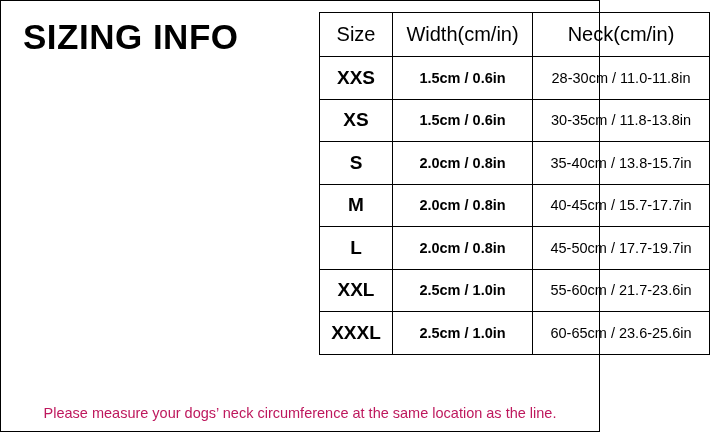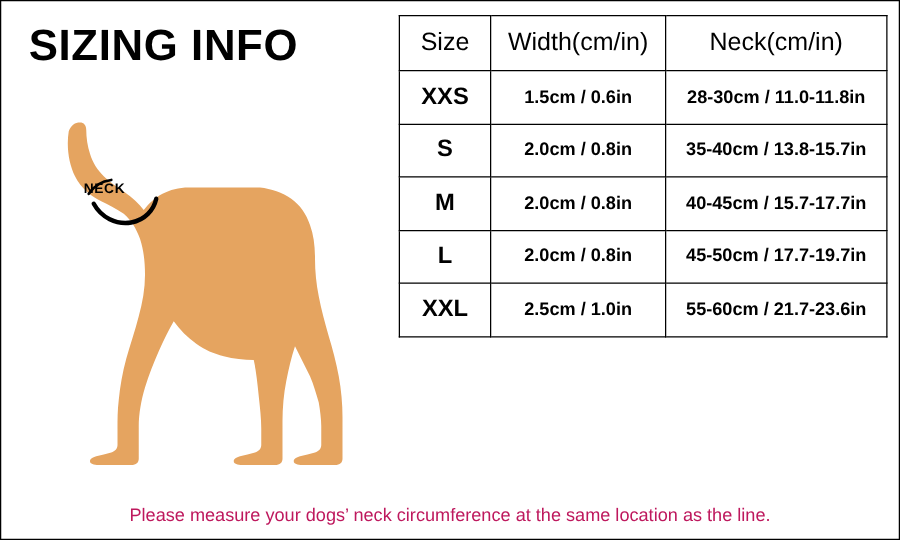--- a/index.html
+++ b/index.html
@@ -9,21 +9,21 @@
   }
   body {
     width: 720px;
     height: 432px;
     font-family: "Liberation Sans", sans-serif;
     color: #000000;
     overflow: hidden;
   }
   .page {
     position: relative;
-    width: 720px;
+    width: 600px;
     height: 432px;
     box-sizing: border-box;
     border: 1px solid #000000;
     background: #ffffff;
   }
   .left-panel {
     position: absolute;
     left: 0;
     top: 0;
     width: 310px;
@@ -88,124 +88,40 @@
     font-weight: bold;
     margin-top: 36px;
   }
   td.val-cell {
     font-size: 14.5px;
     font-weight: bold;
     margin-top: 46px;
   }
   td.neck-cell {
     font-size: 14.5px;
-    font-weight: bold;
+    font-weight: normal;
   }
   .footnote {
     position: absolute;
     left: 0;
     right: 0;
     bottom: 10px;
     text-align: center;
     font-size: 14.5px;
     color: #be185d;
   }
 </style>
 </head>
 <body>
 
 <div class="page">
 
   <div class="left-panel">
     <div class="title">SIZING INFO</div>
 
-    <div class="dog-wrap">
-      <svg width="280" height="300" viewBox="0 0 280 300">
-        <path fill="#e5a460" d="
-          M36,26
-          C34,38 36,52 41,62
-          C46,72 54,78 62,82
-          C68,85 74,88 80,92
-          C86,97 90,104 93,112
-          C96,121 97,131 97,141
-          C97,152 95,163 92,174
-          C89,186 85,197 82,208
-          C79,219 77,230 76,241
-          C75,249 75,257 75,264
-          L75,277
-          C75,280 73,282 70,283
-          C66,284 62,285 58,286
-          C55,287 53,288 53,290
-          C53,292 56,293 60,293
-          L86,293
-          C90,293 92,291 92,288
-          L92,262
-          C92,252 94,241 97,231
-          C100,221 104,211 108,202
-          C112,193 116,185 120,178
-          C125,185 131,191 138,196
-          C145,201 152,204 160,206
-          C168,208 176,209 184,209
-          C186,218 187,228 188,238
-          C189,247 190,256 190,264
-          L190,277
-          C190,280 188,282 185,283
-          C181,284 177,285 173,286
-          C170,287 168,288 168,290
-          C168,292 171,293 175,293
-          L201,293
-          C205,293 207,291 207,288
-          L207,258
-          C207,247 208,236 210,226
-          C212,216 214,207 217,198
-          C221,206 225,214 229,222
-          C232,229 234,236 236,243
-          C237,249 238,256 238,262
-          L238,277
-          C238,280 236,282 233,283
-          C229,284 225,285 221,286
-          C218,287 216,288 216,290
-          C216,292 219,293 223,293
-          L249,293
-          C253,293 255,291 255,288
-          L255,255
-          C255,244 254,233 252,222
-          C250,211 247,200 244,190
-          C241,179 238,169 236,158
-          C234,148 233,138 233,128
-          C233,118 232,109 229,101
-          C226,92 221,85 214,80
-          C207,75 198,72 189,71
-          L132,71
-          C124,71 117,73 111,76
-          C105,79 100,84 96,89
-          C92,84 87,79 81,75
-          C75,71 69,67 64,62
-          C59,57 55,51 53,44
-          C51,38 50,31 50,25
-          C50,21 48,19 45,19
-          C41,19 38,21 36,26
-          Z"></path>
-        <path fill="#e5a460" d="
-          M75,252
-          C74,262 73,272 72,280
-          C71,285 70,288 70,290
-          C70,292 73,293 77,293
-          L95,293
-          C98,293 100,291 100,288
-          L100,268
-          Z" opacity="0"></path>
-
-        <g>
-          <path d="M56,84 C62,95 74,101 86,99 C97,97 104,89 106,80" stroke="#000000" stroke-width="3.5" fill="none" stroke-linecap="round"></path>
-          <path d="M52,76 C56,70 62,66 70,65" stroke="#000000" stroke-width="2.2" fill="none" stroke-linecap="round"></path>
-        </g>
-      </svg>
-      <div class="neck-label">NECK</div>
-    </div>
   </div>
 
   <div class="table-wrap">
     <table>
       <colgroup>
         <col class="col-size">
         <col class="col-width">
         <col class="col-neck">
       </colgroup>
       <thead>
@@ -215,38 +131,48 @@
           <th>Neck(cm/in)</th>
         </tr>
       </thead>
       <tbody>
         <tr>
           <td class="size-cell">XXS</td>
           <td class="val-cell">1.5cm / 0.6in</td>
           <td class="neck-cell">28-30cm / 11.0-11.8in</td>
         </tr>
         <tr>
+          <td class="size-cell">XS</td>
+          <td class="val-cell">1.5cm / 0.6in</td>
+          <td class="neck-cell">30-35cm / 11.8-13.8in</td>
+        </tr>
+        <tr>
           <td class="size-cell">S</td>
           <td class="val-cell">2.0cm / 0.8in</td>
           <td class="neck-cell">35-40cm / 13.8-15.7in</td>
         </tr>
         <tr>
           <td class="size-cell">M</td>
           <td class="val-cell">2.0cm / 0.8in</td>
           <td class="neck-cell">40-45cm / 15.7-17.7in</td>
         </tr>
         <tr>
           <td class="size-cell">L</td>
           <td class="val-cell">2.0cm / 0.8in</td>
           <td class="neck-cell">45-50cm / 17.7-19.7in</td>
         </tr>
         <tr>
           <td class="size-cell">XXL</td>
           <td class="val-cell">2.5cm / 1.0in</td>
           <td class="neck-cell">55-60cm / 21.7-23.6in</td>
         </tr>
+        <tr>
+          <td class="size-cell">XXXL</td>
+          <td class="val-cell">2.5cm / 1.0in</td>
+          <td class="neck-cell">60-65cm / 23.6-25.6in</td>
+        </tr>
       </tbody>
     </table>
   </div>
 
   <div class="footnote">Please measure your dogs’  neck circumference at the same location as the line.</div>
 
 </div>
 
 </body></html>

